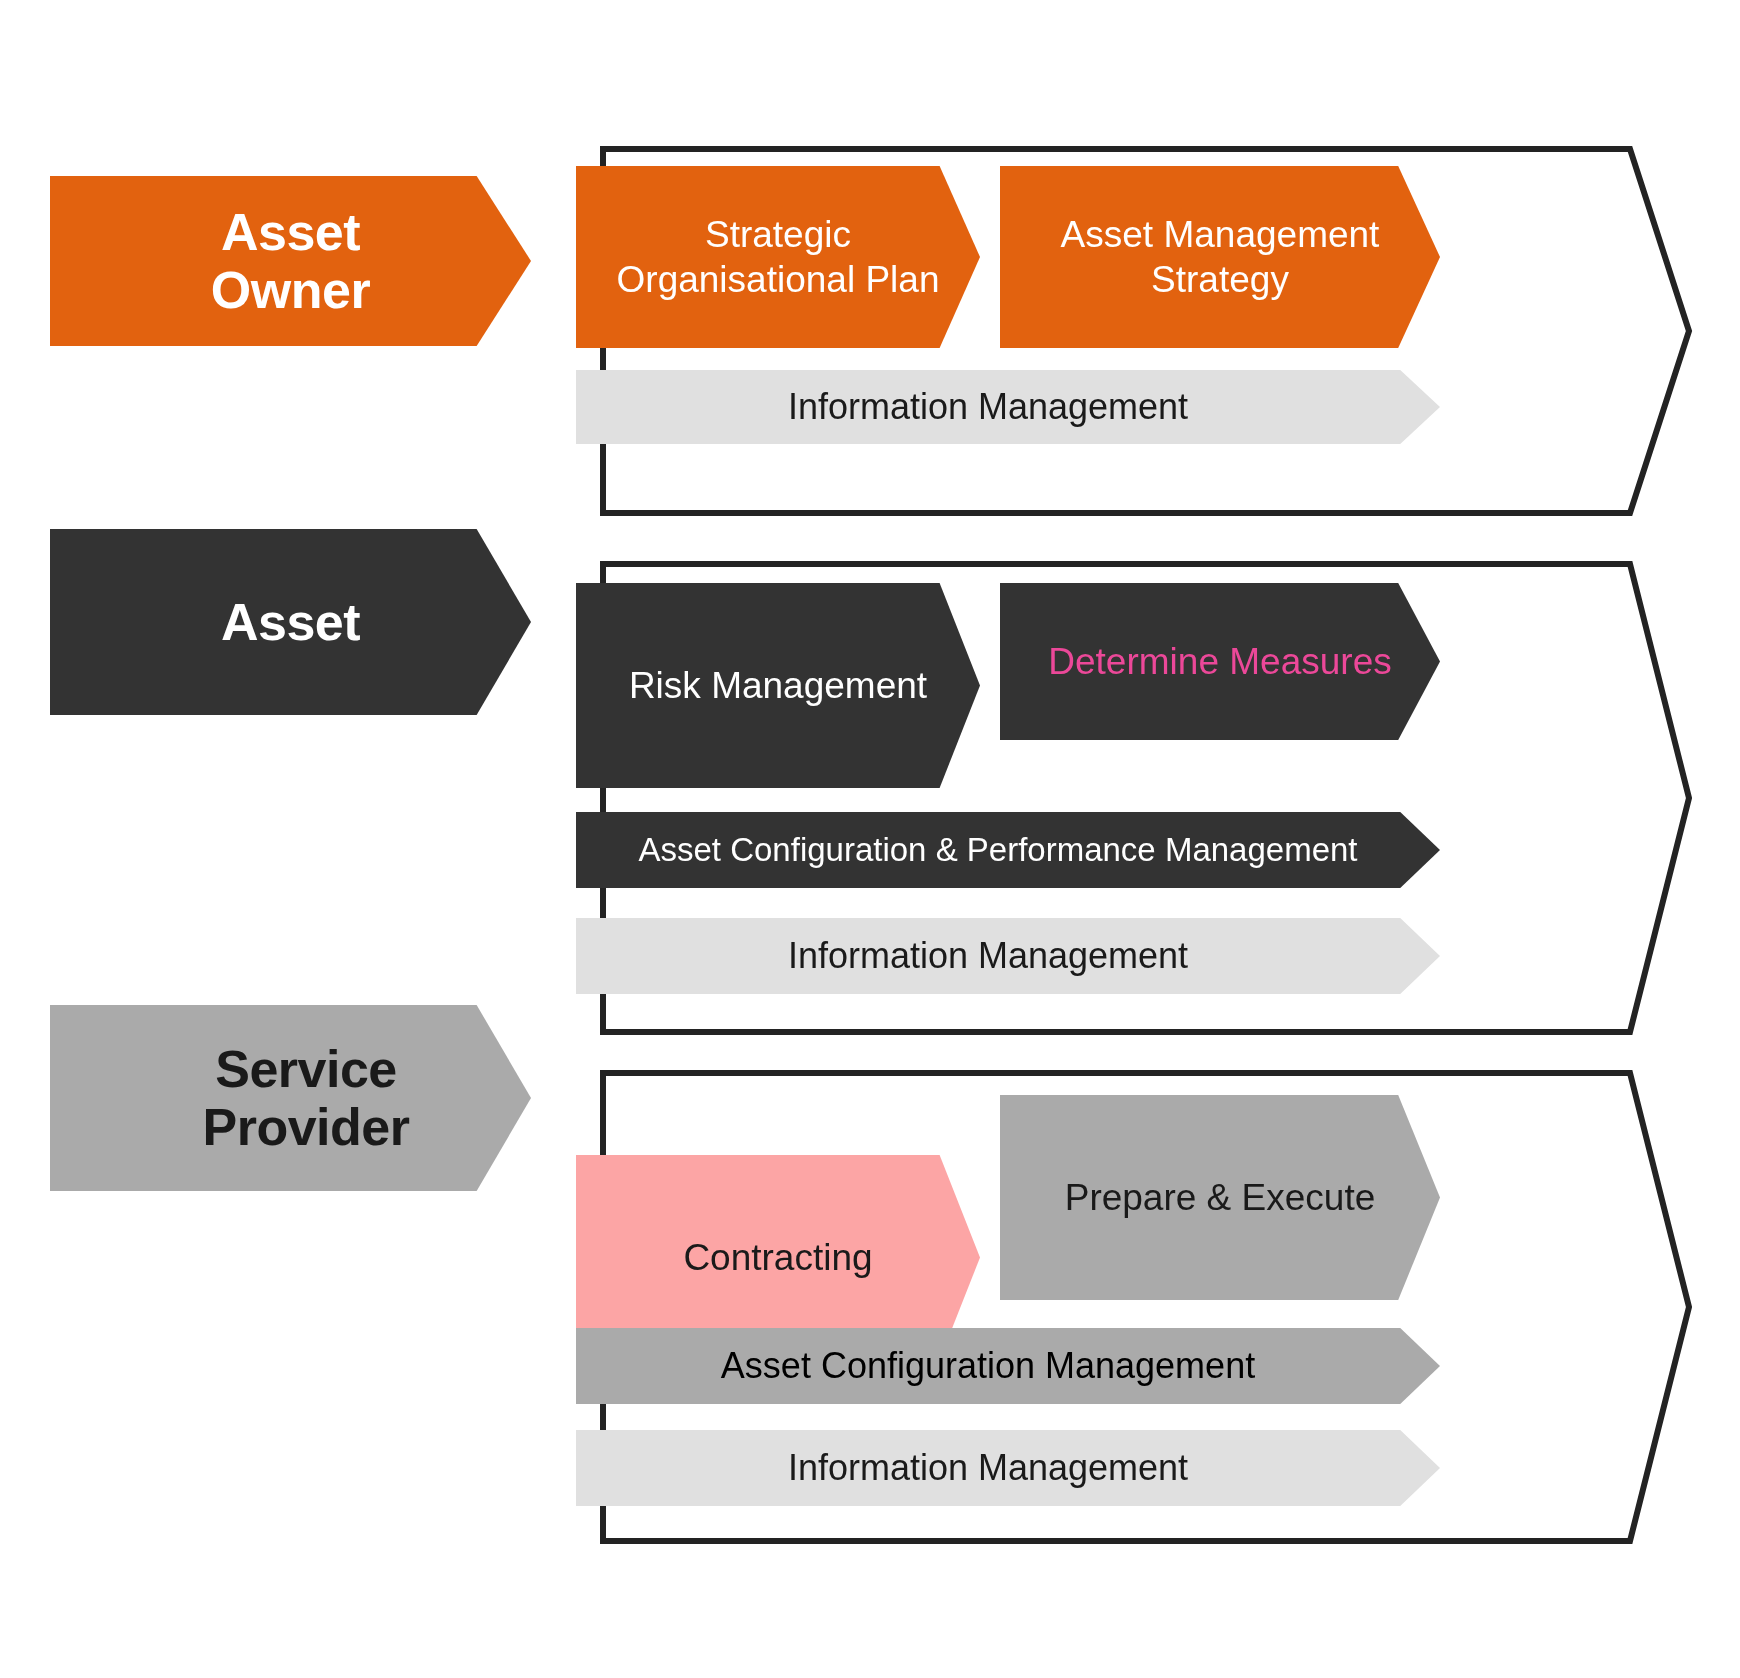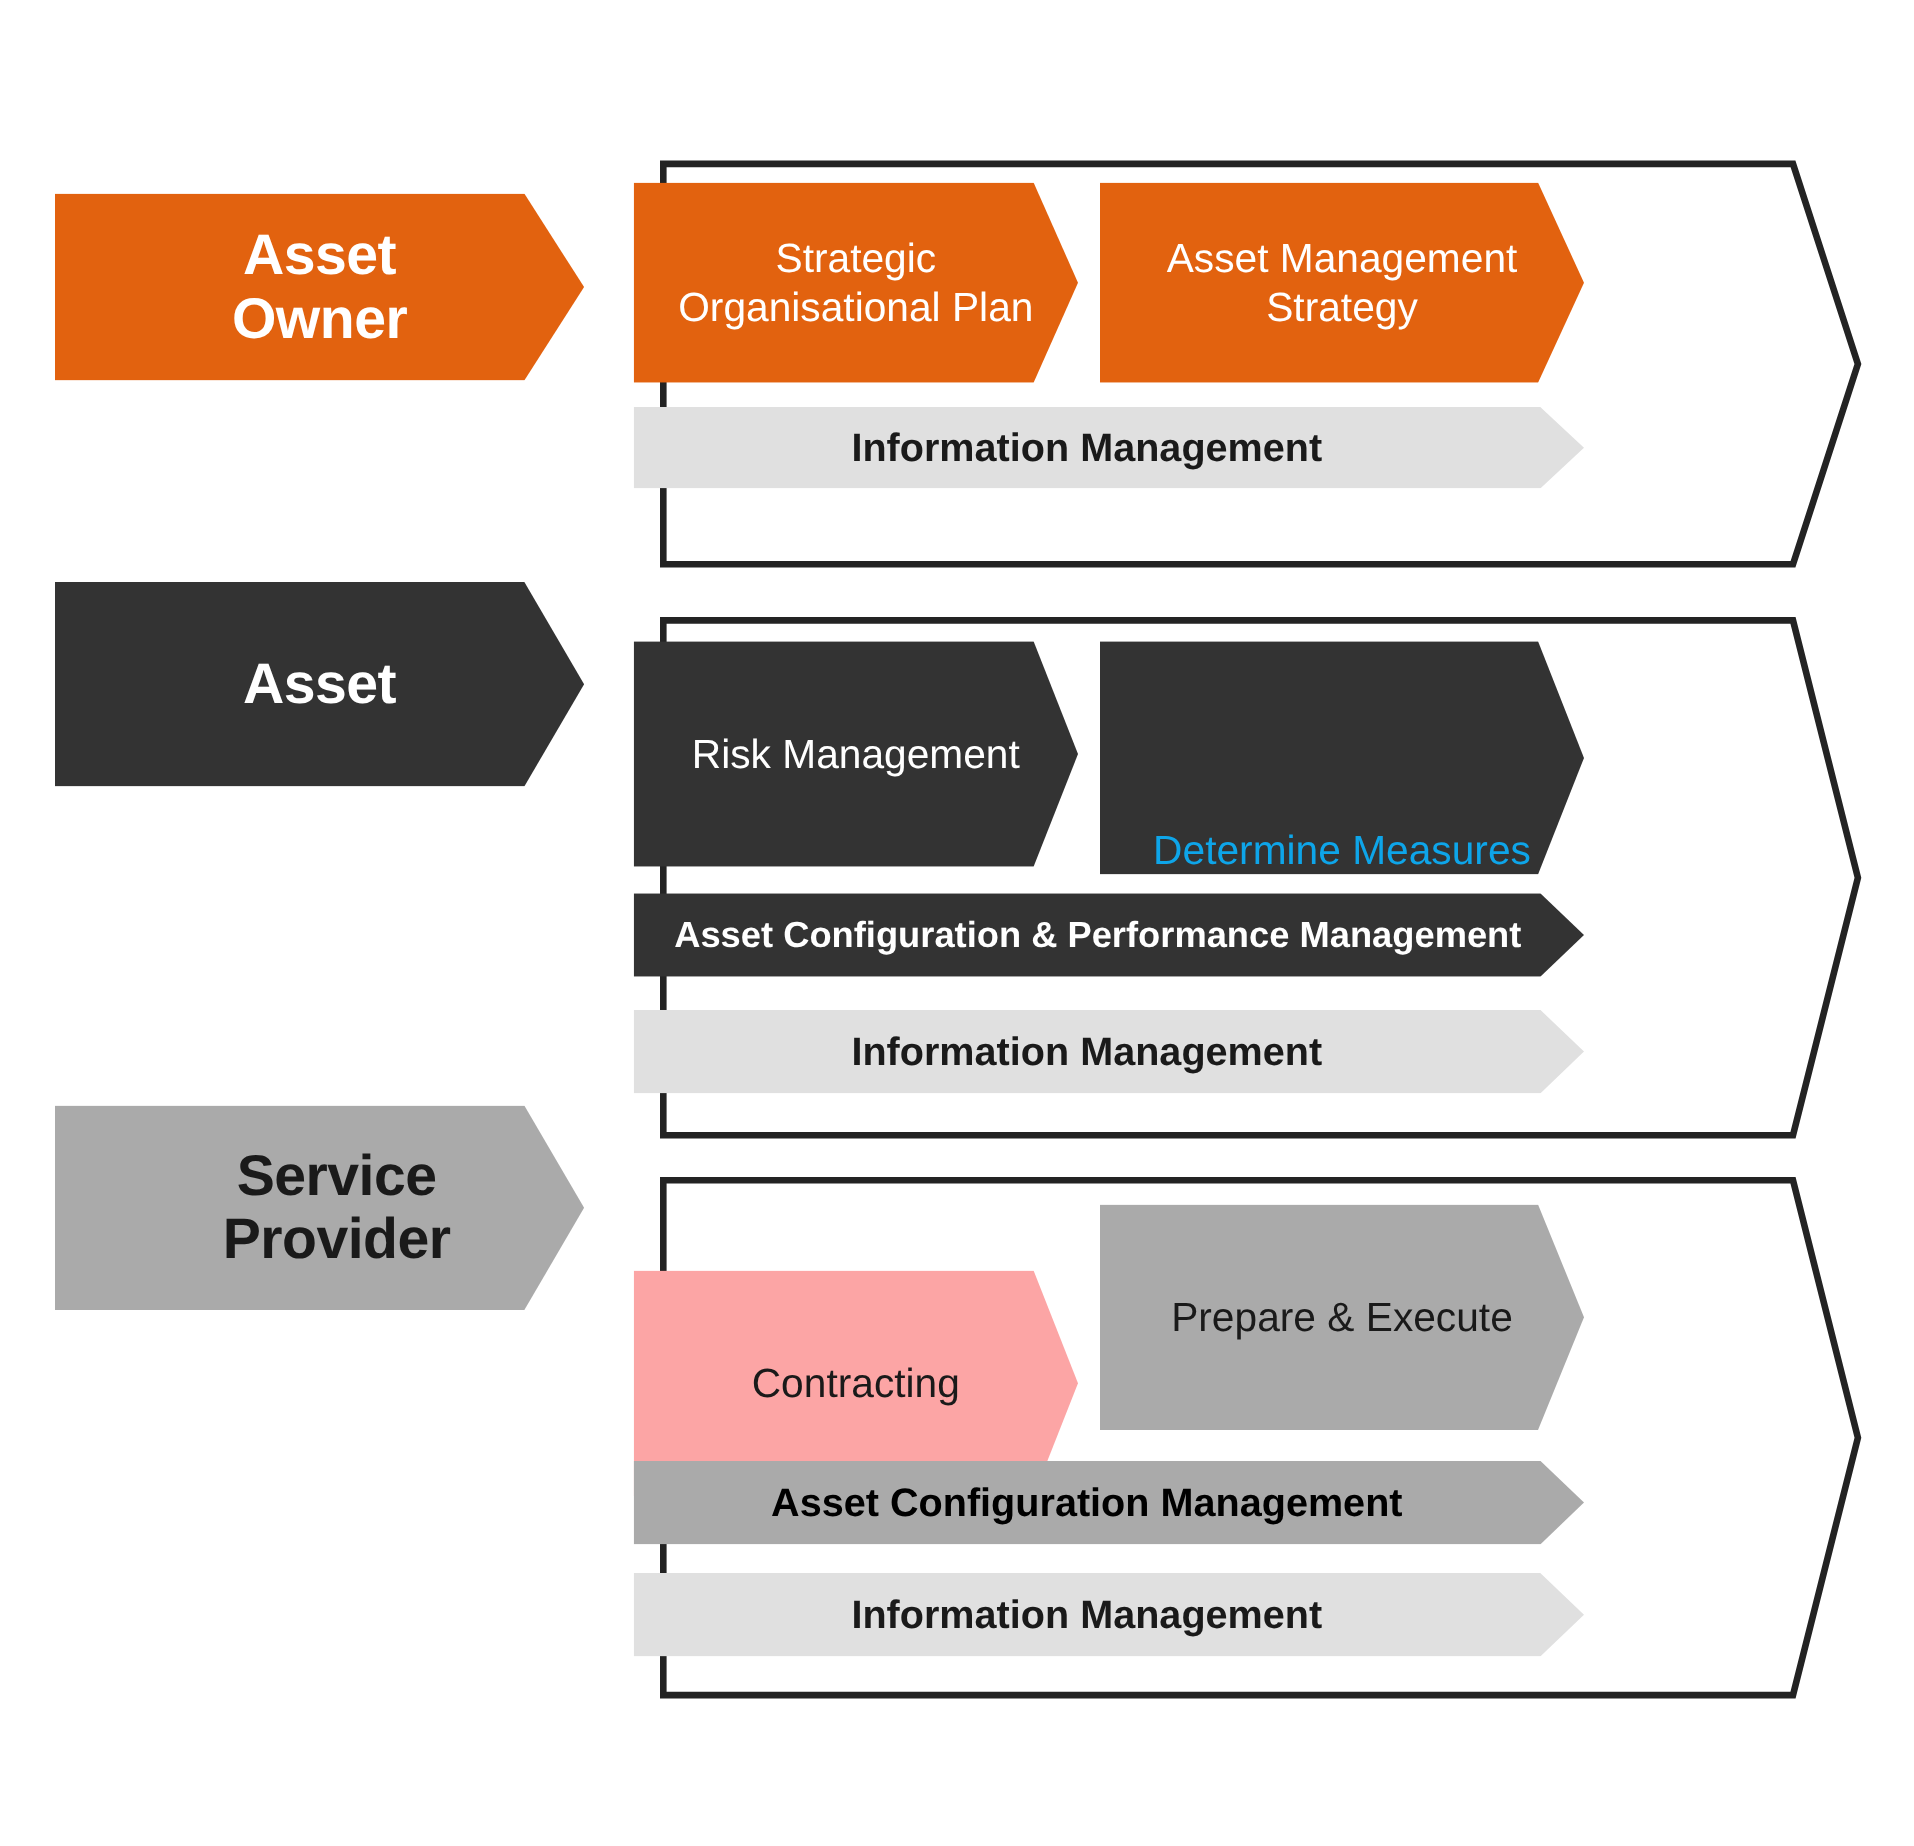--- a/index.html
+++ b/index.html
@@ -58,21 +58,20 @@
 
   
   .band {
     position: absolute;
     display: flex;
     align-items: center;
     justify-content: center;
     text-align: center;
     box-sizing: border-box;
     line-height: 1.2;
-    font-weight: bold;
   }
 </style>
 </head>
 <body>
 
 <div id="canvas">
 
   <div class="lane">
 
     <div class="lane-box" style="left:600px; top:146px; width:1092px; height:370px;">
@@ -127,22 +126,22 @@
     </div>
 
     <div class="step" style="left:576px; top:583px; width:404px; height:205px; background:#333333; color:#FFFFFF; font-size:37px;
                 clip-path: polygon(0 0, 90% 0, 100% 50%, 90% 100%, 0 100%);">
       <div class="step-text">
         <span>Risk</span>
         <span>Management</span>
       </div>
     </div>
 
-    <div class="step" style="left:1000px; top:583px; width:440px; height:212px; background:#333333; color:#0ea5e9; font-size:37px;
-                clip-path: polygon(0 0, 90.5% 0, 100% 50%, 90.5% 100%, 0 100%); align-items: flex-end;">
+    <div class="step" style="left:1000px; top:583px; width:440px; height:157px; background:#333333; color:#ec4899; font-size:37px;
+                clip-path: polygon(0 0, 90.5% 0, 100% 50%, 90.5% 100%, 0 100%);">
       <div class="step-text">
         <span>Determine</span>
         <span>Measures</span>
       </div>
     </div>
 
     <div class="band" style="left:576px; top:812px; width:864px; height:76px; background:#333333; color:#FFFFFF; font-size:33px;
                 clip-path: polygon(0 0, 95.4% 0, 100% 50%, 95.4% 100%, 0 100%);">
       <span style="padding-right:40px;margin-left:20px;">Asset Configuration &amp; Performance Management</span>
     </div>

